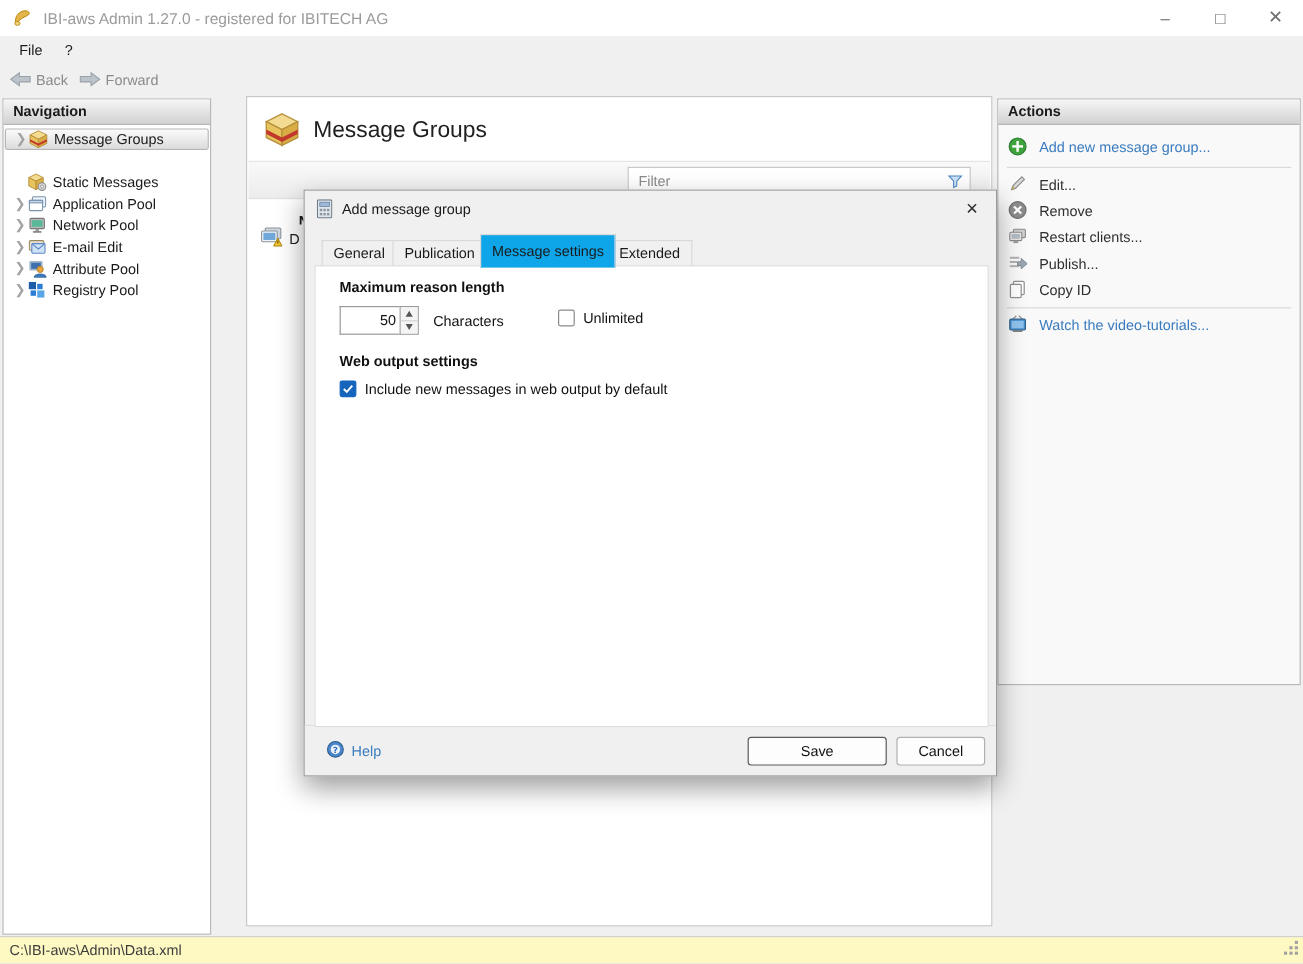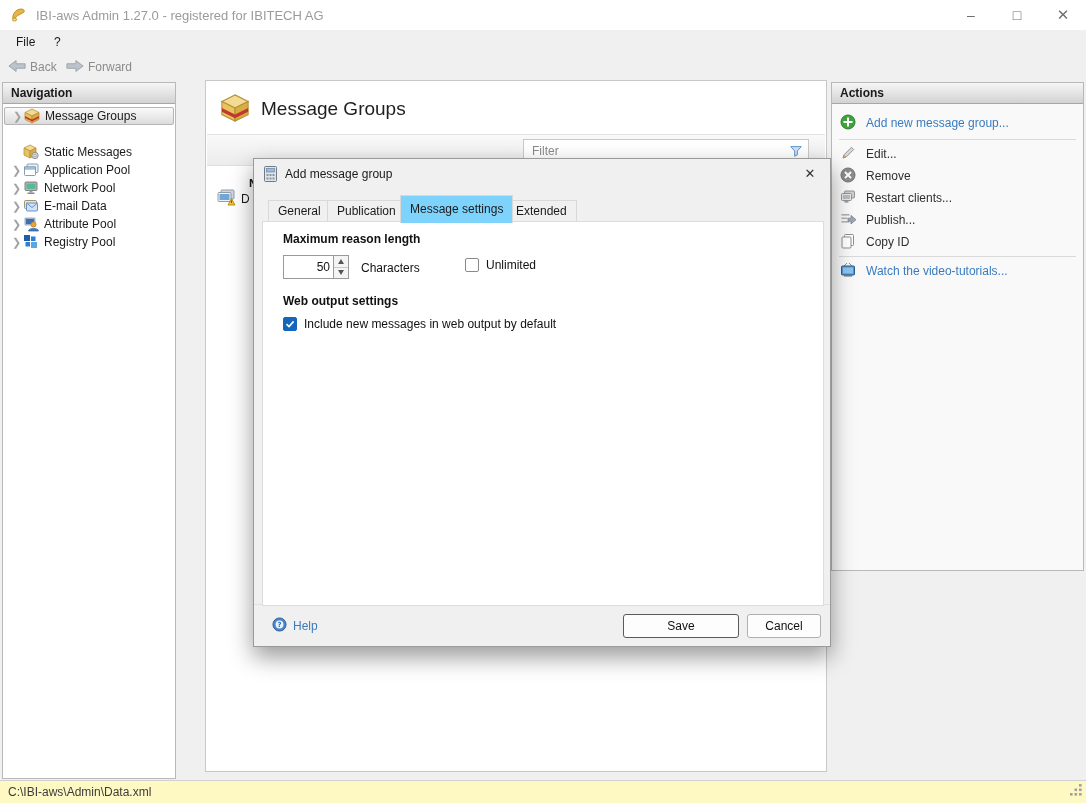--- a/index.html
+++ b/index.html
@@ -70,21 +70,21 @@
   
   #dialog { position:absolute; left:253px; top:158px; width:578px; height:489px; background:#f0f0f0;
     border:1px solid #9a9a9a; box-shadow:0 10px 22px rgba(0,0,0,0.40); }
   .dlg-title { position:absolute; left:0; top:0; right:0; height:30px; background:#f0f0f0; }
   .dlg-title .dtext { position:absolute; left:31px; top:8px; color:#1a1a1a; }
   .dlg-title .dicon { position:absolute; left:10px; top:7px; }
   .dlg-close { position:absolute; right:0; top:0; width:40px; height:30px; text-align:center; line-height:30px; font-size:13px; color:#333; }
   .tabstrip { position:absolute; left:0; top:30px; right:0; height:33px; }
   .tab { position:absolute; top:11px; height:22px; line-height:21px; padding:0 9px; background:#f0f0f0;
     border:1px solid #d9d9d9; border-bottom:none; color:#1a1a1a; }
-  .tab.active { top:6px; height:28px; line-height:27px; background:#7dd3fc; z-index:3; border:1px solid #d9d9d9; border-bottom:none; }
+  .tab.active { top:6px; height:28px; line-height:27px; background:#0ea5e9; z-index:3; border:1px solid #d9d9d9; border-bottom:none; }
   .dlg-content { position:absolute; left:8px; top:62px; width:562px; height:385px; background:#fff; border:1px solid #dcdcdc; z-index:2; }
   .sec-head { position:absolute; left:20px; font-weight:bold; color:#111;text-align:center; }
   .spin-wrap { position:absolute; left:20px; top:33px; display:flex; }
   .spin-input { width:50px; height:24px; border:1px solid #9a9a9a; border-right:none; text-align:right; padding-right:3px;
     font:12px "Liberation Sans","DejaVu Sans",sans-serif; outline:none; color:#111; }
   .spin-btns { width:16px; height:24px; border:1px solid #9a9a9a; display:flex; flex-direction:column; }
   .spin-btn { flex:1; background:#f4f4f4; display:flex; align-items:center; justify-content:center; }
   .spin-btn.up { border-bottom:1px solid #c9c9c9; }
   .tri-up { width:0; height:0; border-left:3.5px solid transparent; border-right:3.5px solid transparent; border-bottom:5px solid #555; }
   .tri-dn { width:0; height:0; border-left:3.5px solid transparent; border-right:3.5px solid transparent; border-top:5px solid #555; }
@@ -201,21 +201,21 @@
 
     <div class="treerow" style="top:114px;">
       <span class="chev">❯</span>
       <span class="ticon">
         <svg width="16" height="16" viewBox="0 0 16 16">
           <rect x="1.5" y="2.5" width="12" height="8" rx="1" fill="#e9e3d2" stroke="#9a8a62" stroke-width="0.9"></rect>
           <rect x="3.5" y="5" width="11" height="8" rx="1" fill="#cfe3f7" stroke="#5b87c5" stroke-width="0.9"></rect>
           <path d="M3.5 5 L9 9.5 L14.5 5" fill="none" stroke="#5b87c5" stroke-width="0.9"></path>
         </svg>
       </span>
-      <span class="tlabel">E-mail Data</span>
+      <span class="tlabel">E-mail Edit</span>
     </div>
 
     <div class="treerow" style="top:132px;">
       <span class="chev">❯</span>
       <span class="ticon">
         <svg width="16" height="16" viewBox="0 0 16 16">
           <rect x="1.5" y="1.5" width="11" height="8" rx="1" fill="#9fb4c8" stroke="#5f7档" stroke-width="0.9"></rect>
           <rect x="3" y="3" width="8" height="5" fill="#3f6fae"></rect>
           <circle cx="10.5" cy="8.5" r="2.6" fill="#e8a33d" stroke="#b97d21" stroke-width="0.7"></circle>
           <path d="M5.5 15 C5.5 11.5 15.5 11.5 15.5 15 Z" fill="#3d7dc4" stroke="#2a5d96" stroke-width="0.7"></path>

